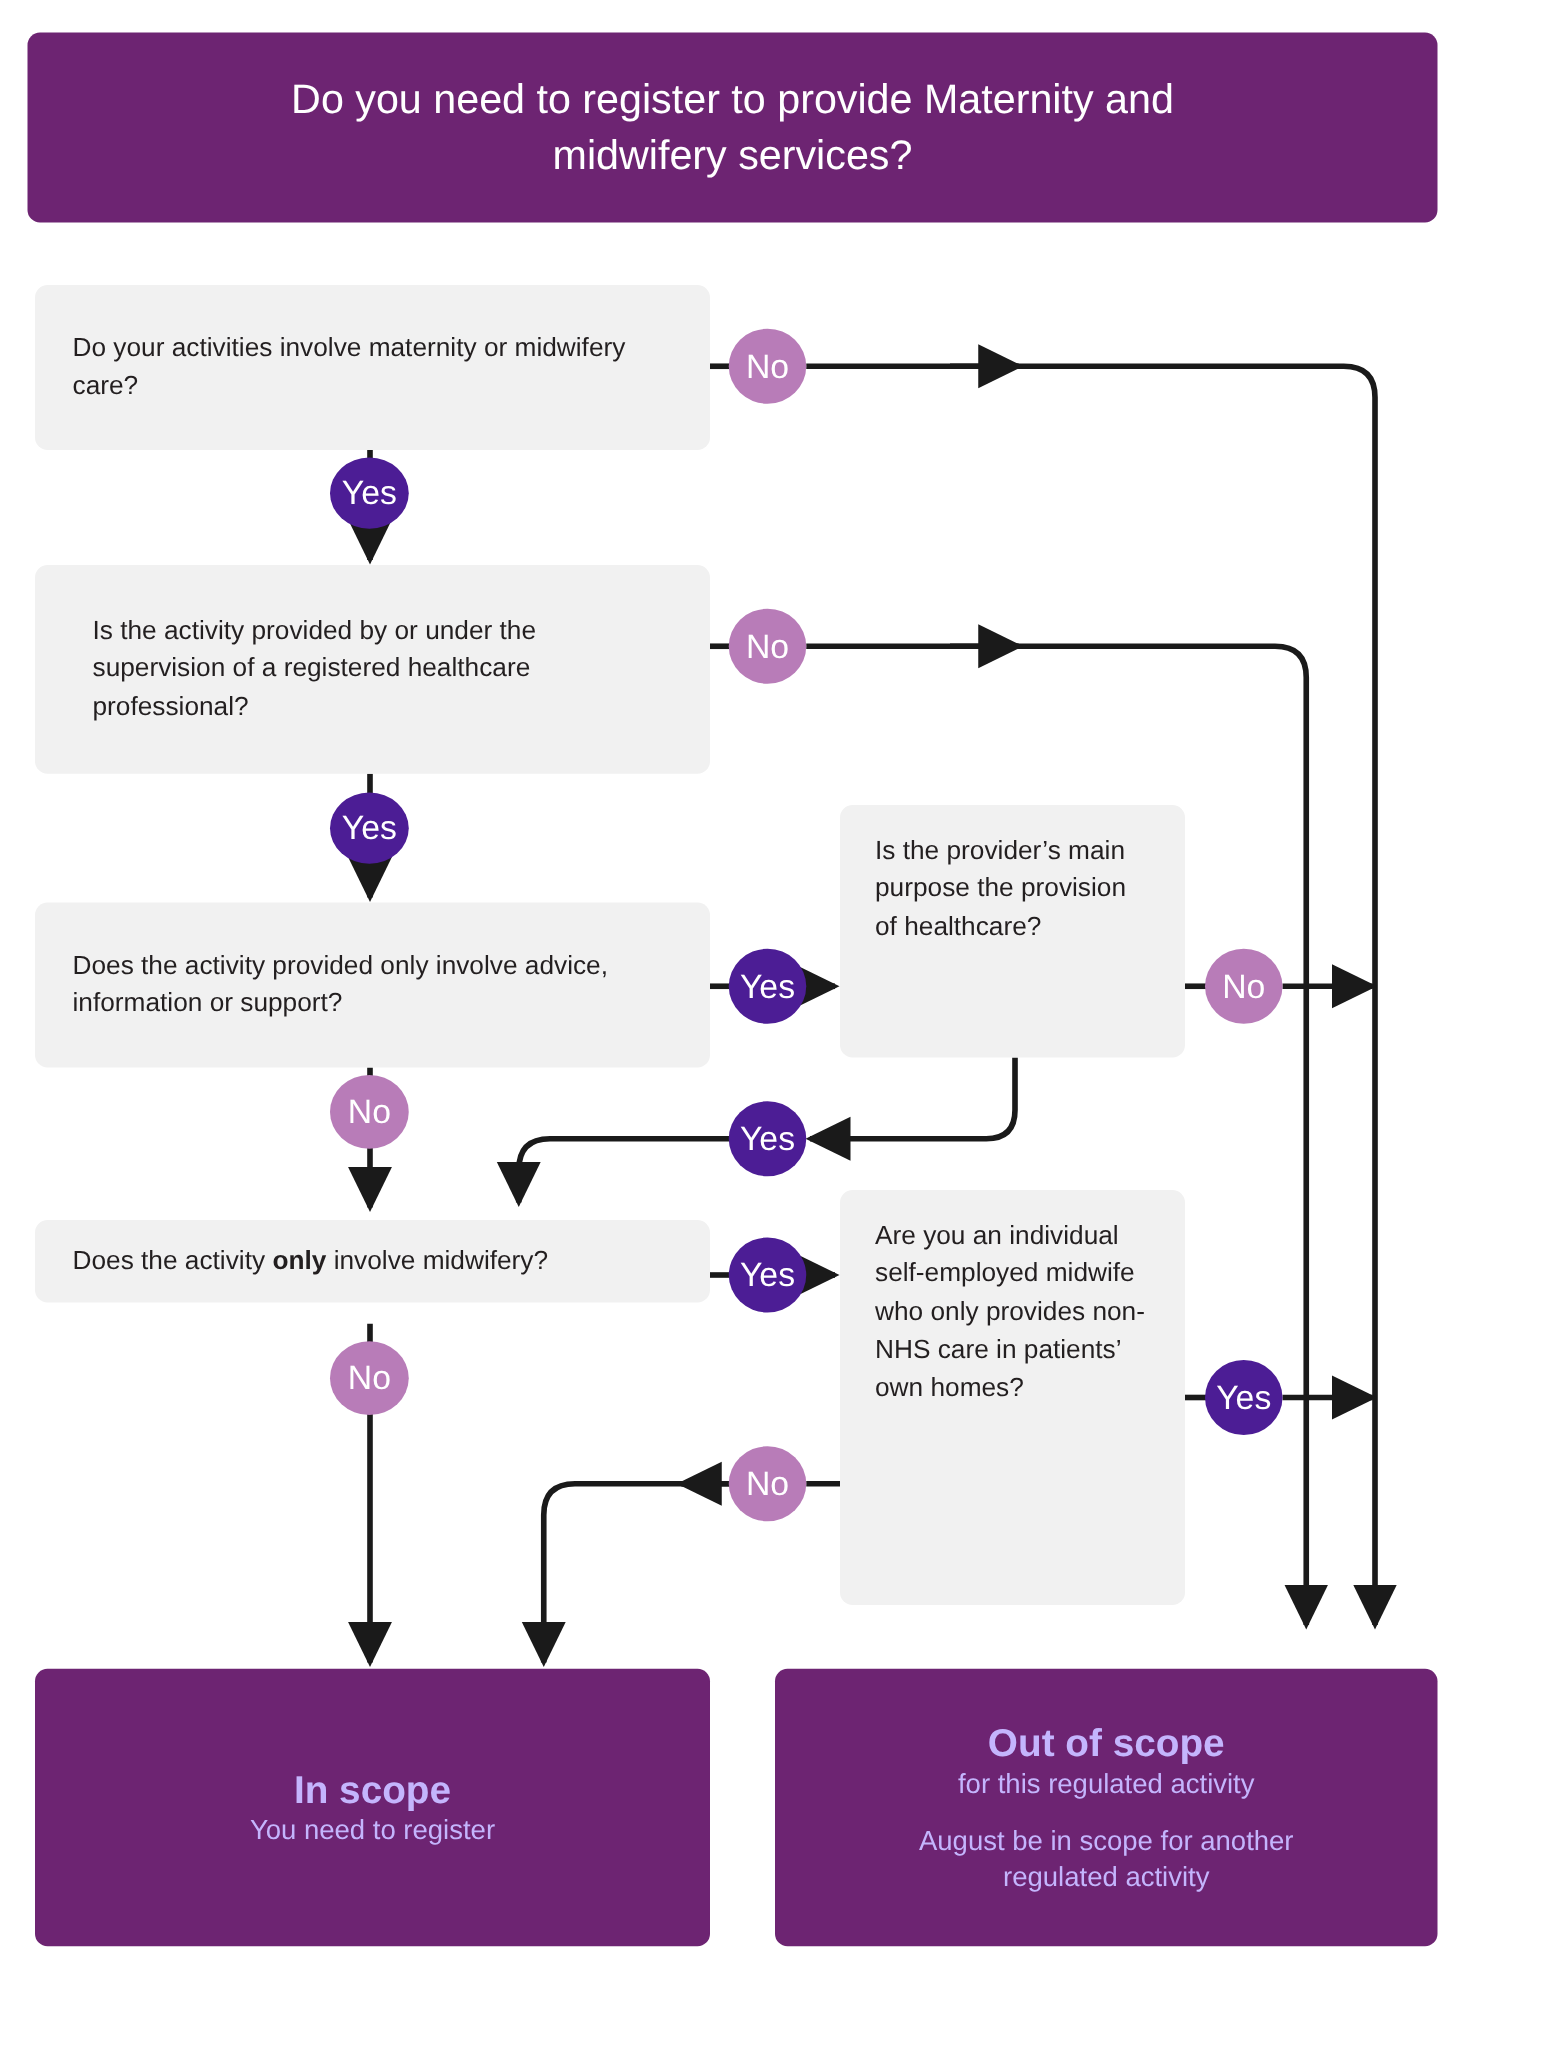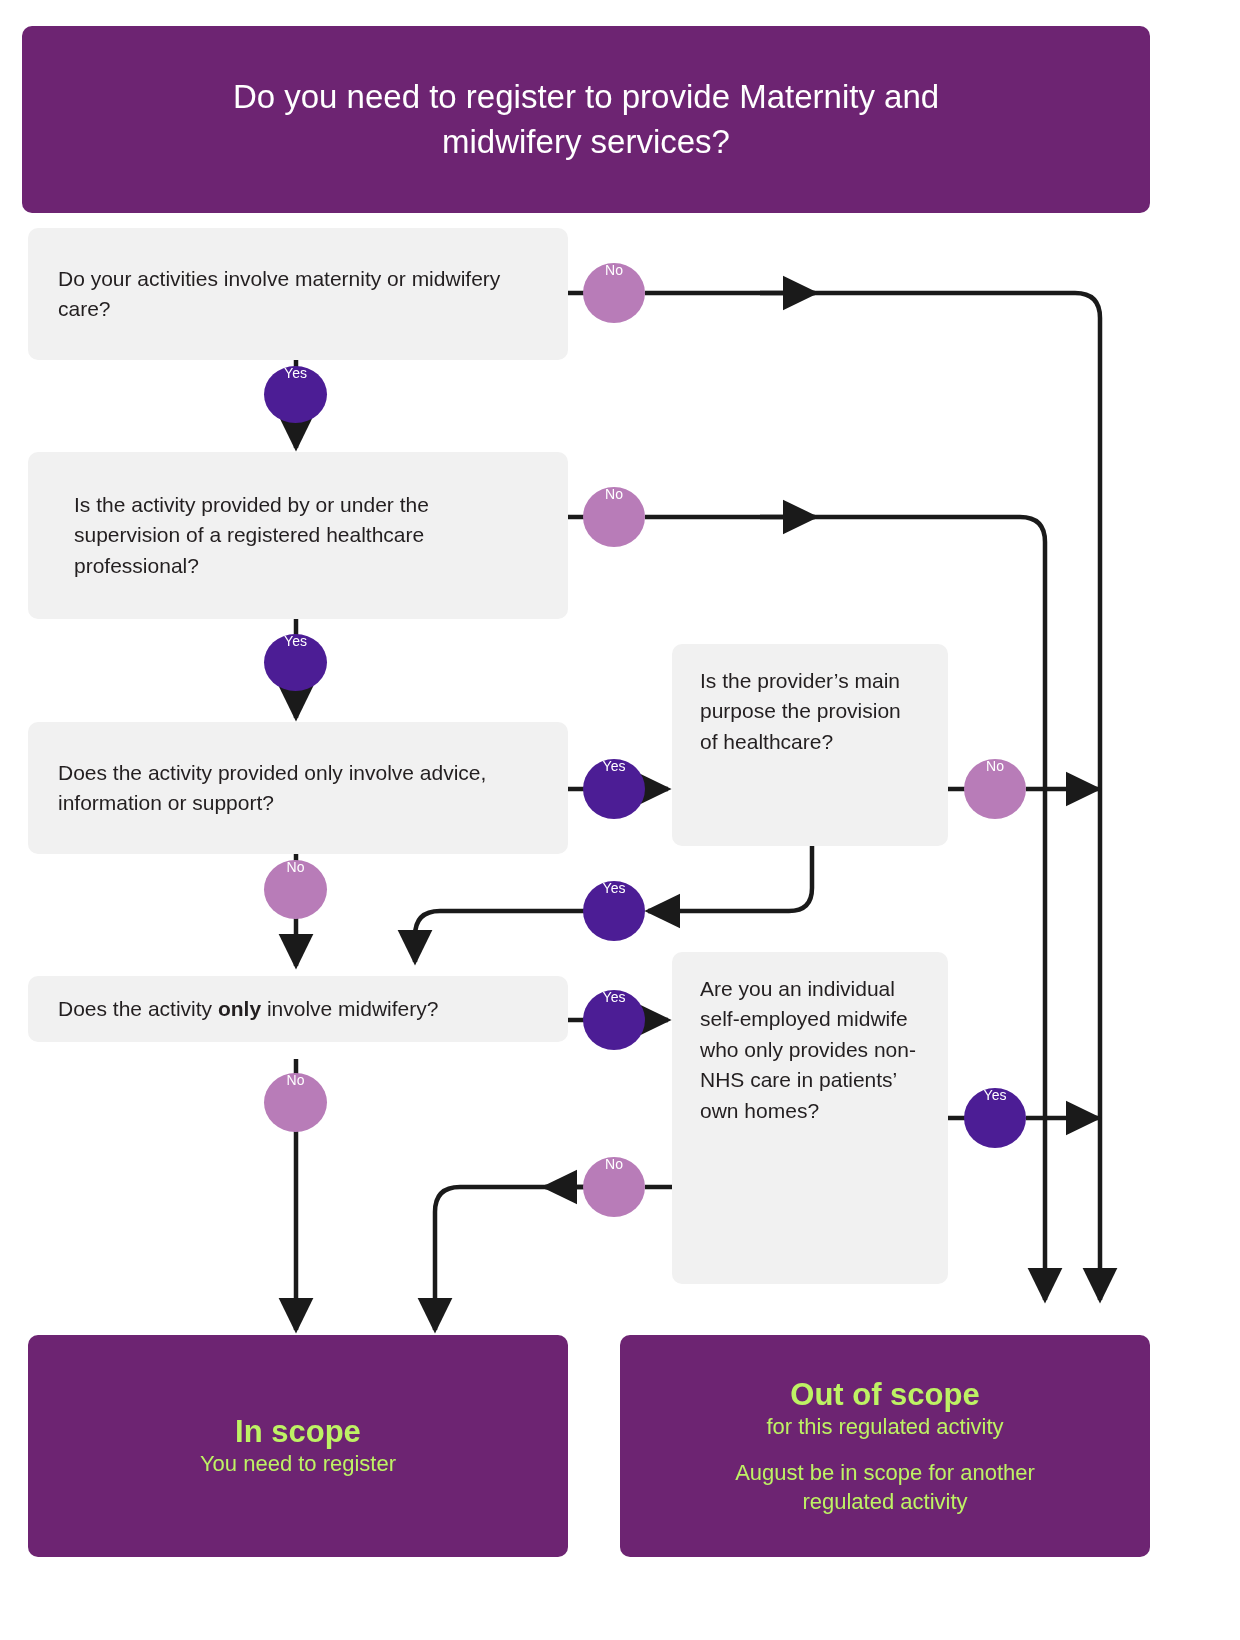--- a/index.html
+++ b/index.html
@@ -33,21 +33,21 @@
     position: absolute;
     background: #6d2472;
     border-radius: 10px;
     color: #ffffff;
     box-sizing: border-box;
   }
   #title-banner {
     left: 22px;
     top: 26px;
     width: 1128px;
-    height: 187px;
+    height: 152px;
     display: flex;
     align-items: center;
     justify-content: center;
     text-align: center;
     padding: 0 60px;
     font-size: 33px;
     line-height: 1.35;
     font-weight: 400;
   }
 
@@ -69,21 +69,21 @@
   #q2 { left: 28px; top: 452px;  width: 540px; height: 167px; padding: 0 46px; }
   #q3 { left: 28px; top: 722px;  width: 540px; height: 132px; padding: 0 30px; }
   #q4 { left: 28px; top: 976px;  width: 540px; height: 66px;  padding: 0 30px; }
   #q5 { left: 672px; top: 644px; width: 276px; height: 202px; padding: 22px 28px; }
   #q6 { left: 672px; top: 952px; width: 276px; height: 332px; padding: 22px 28px; }
 
   .outcome {
     position: absolute;
     background: #6d2472;
     border-radius: 10px;
-    color: #bef264;
+    color: #c4b5fd;
     box-sizing: border-box;
     display: flex;
     flex-direction: column;
     align-items: center;
     justify-content: center;
     text-align: center;
     padding: 0 28px;
   }
   #in-scope { left: 28px;  top: 1335px; width: 540px; height: 222px; }
   #out-scope { left: 620px; top: 1335px; width: 530px; height: 222px; }
@@ -91,22 +91,23 @@
   .outcome-title { font-size: 31px; font-weight: 700; line-height: 1.2; }
   .outcome-sub   { font-size: 22px; font-weight: 400; line-height: 1.3; }
   .outcome-sub2  { font-size: 22px; font-weight: 400; line-height: 1.3; margin-top: 18px; }
 
   
   .badge {
     position: absolute;
     border-radius: 50%;
     color: #ffffff;
     display: flex;
+    align-items: center;
     justify-content: center;
-    font-size: 14px;
+    font-size: 27px;
     line-height: 1;
     box-sizing: border-box;
   }
   .badge.yes { background: #4c1d95; }
   .badge.no  { background: #b87cb8; }
 
   .bold { font-weight: 700; }
 </style>
 </head>
 <body>

